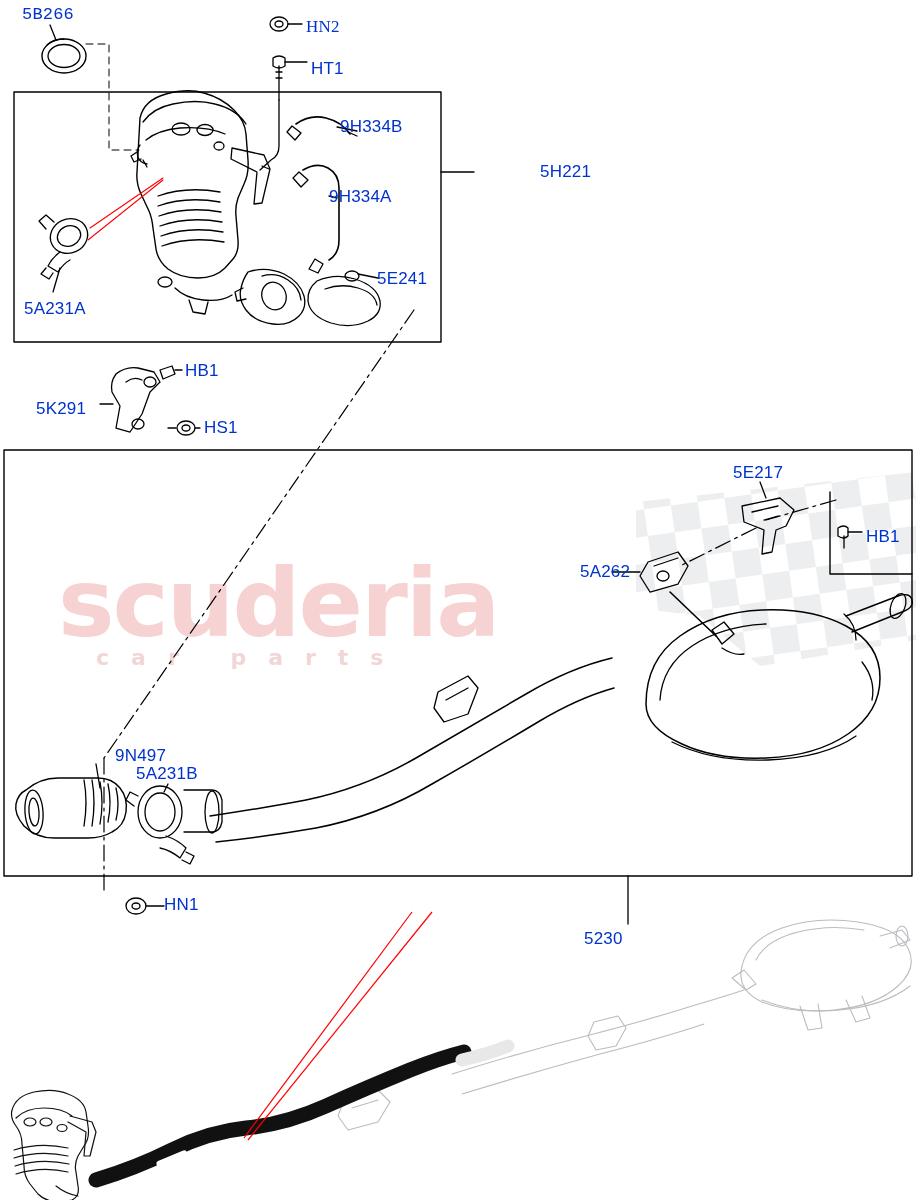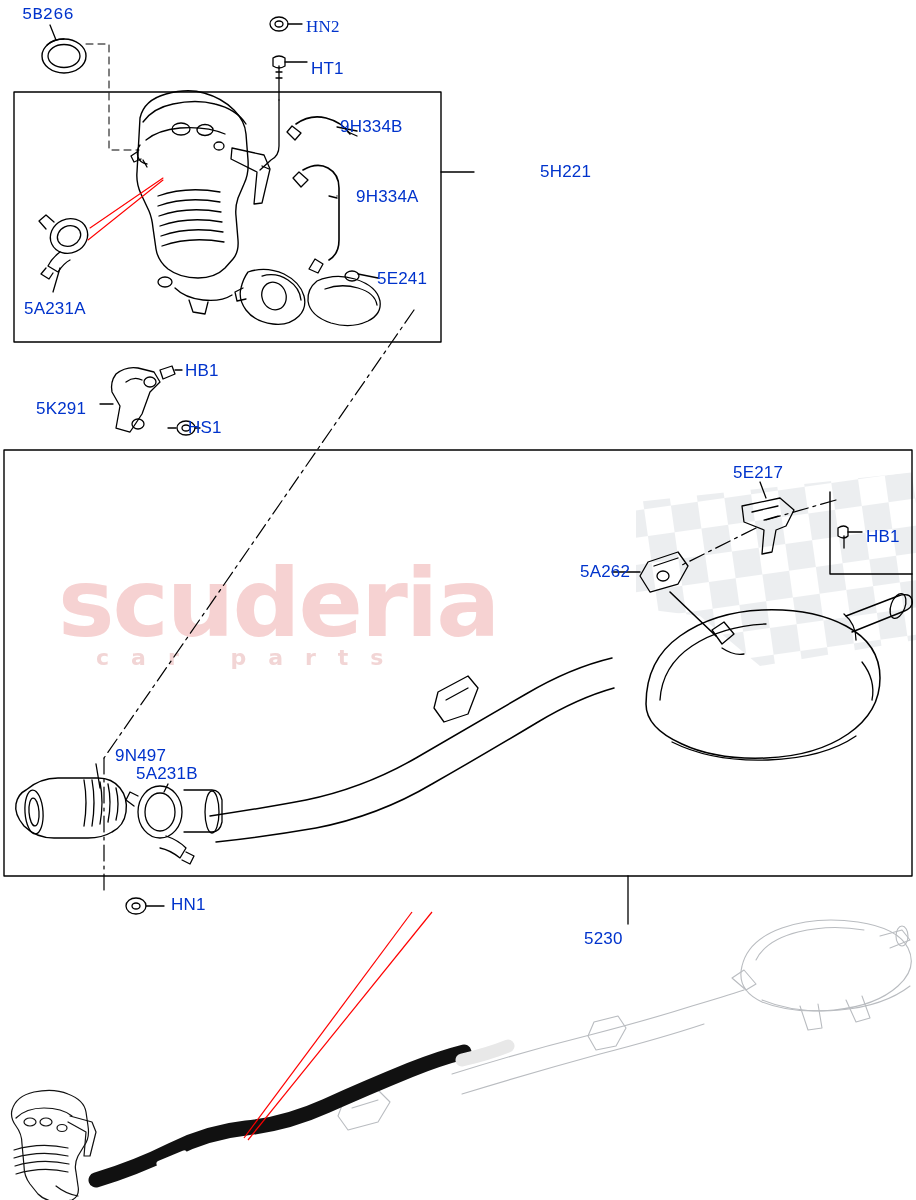--- a/index.html
+++ b/index.html
@@ -312,27 +312,27 @@
       <line x1="244" y1="1138" x2="412" y2="912"></line>
       <line x1="248" y1="1140" x2="432" y2="912"></line>
     </g>
   </svg>
 
   <div class="lbl" style="left:22px; top:6px;font-family:Liberation Mono, monospace;">5B266</div>
   <div class="lbl" style="left:306px; top:18px;font-family:Liberation Serif, serif;">HN2</div>
   <div class="lbl" style="left:311px; top:60px;">HT1</div>
   <div class="lbl" style="left:340px; top:118px;">9H334B</div>
   <div class="lbl" style="left:505px; top:163px;margin-left:35px;">5H221</div>
-  <div class="lbl" style="left:356px; top:188px;">9H334A</div>
+  <div class="lbl" style="left:329px; top:188px;">9H334A</div>
   <div class="lbl" style="left:377px; top:270px;">5E241</div>
   <div class="lbl" style="left:24px; top:300px;">5A231A</div>
   <div class="lbl" style="left:185px; top:362px;">HB1</div>
   <div class="lbl" style="left:36px; top:400px;">5K291</div>
-  <div class="lbl" style="left:188px; top:419px;">HS1</div>
+  <div class="lbl" style="left:204px; top:419px;">HS1</div>
   <div class="lbl" style="left:733px; top:464px;">5E217</div>
   <div class="lbl" style="left:866px; top:528px;">HB1</div>
   <div class="lbl" style="left:556px; top:563px;margin-left:24px;">5A262</div>
   <div class="lbl" style="left:68px; top:747px;margin-left:47px;">9N497</div>
   <div class="lbl" style="left:136px; top:765px;">5A231B</div>
-  <div class="lbl" style="left:171px; top:896px;">HN1</div>
+  <div class="lbl" style="left:164px; top:896px;">HN1</div>
   <div class="lbl" style="left:584px; top:930px;">5230</div>
 
 </div>
 
 </body></html>

